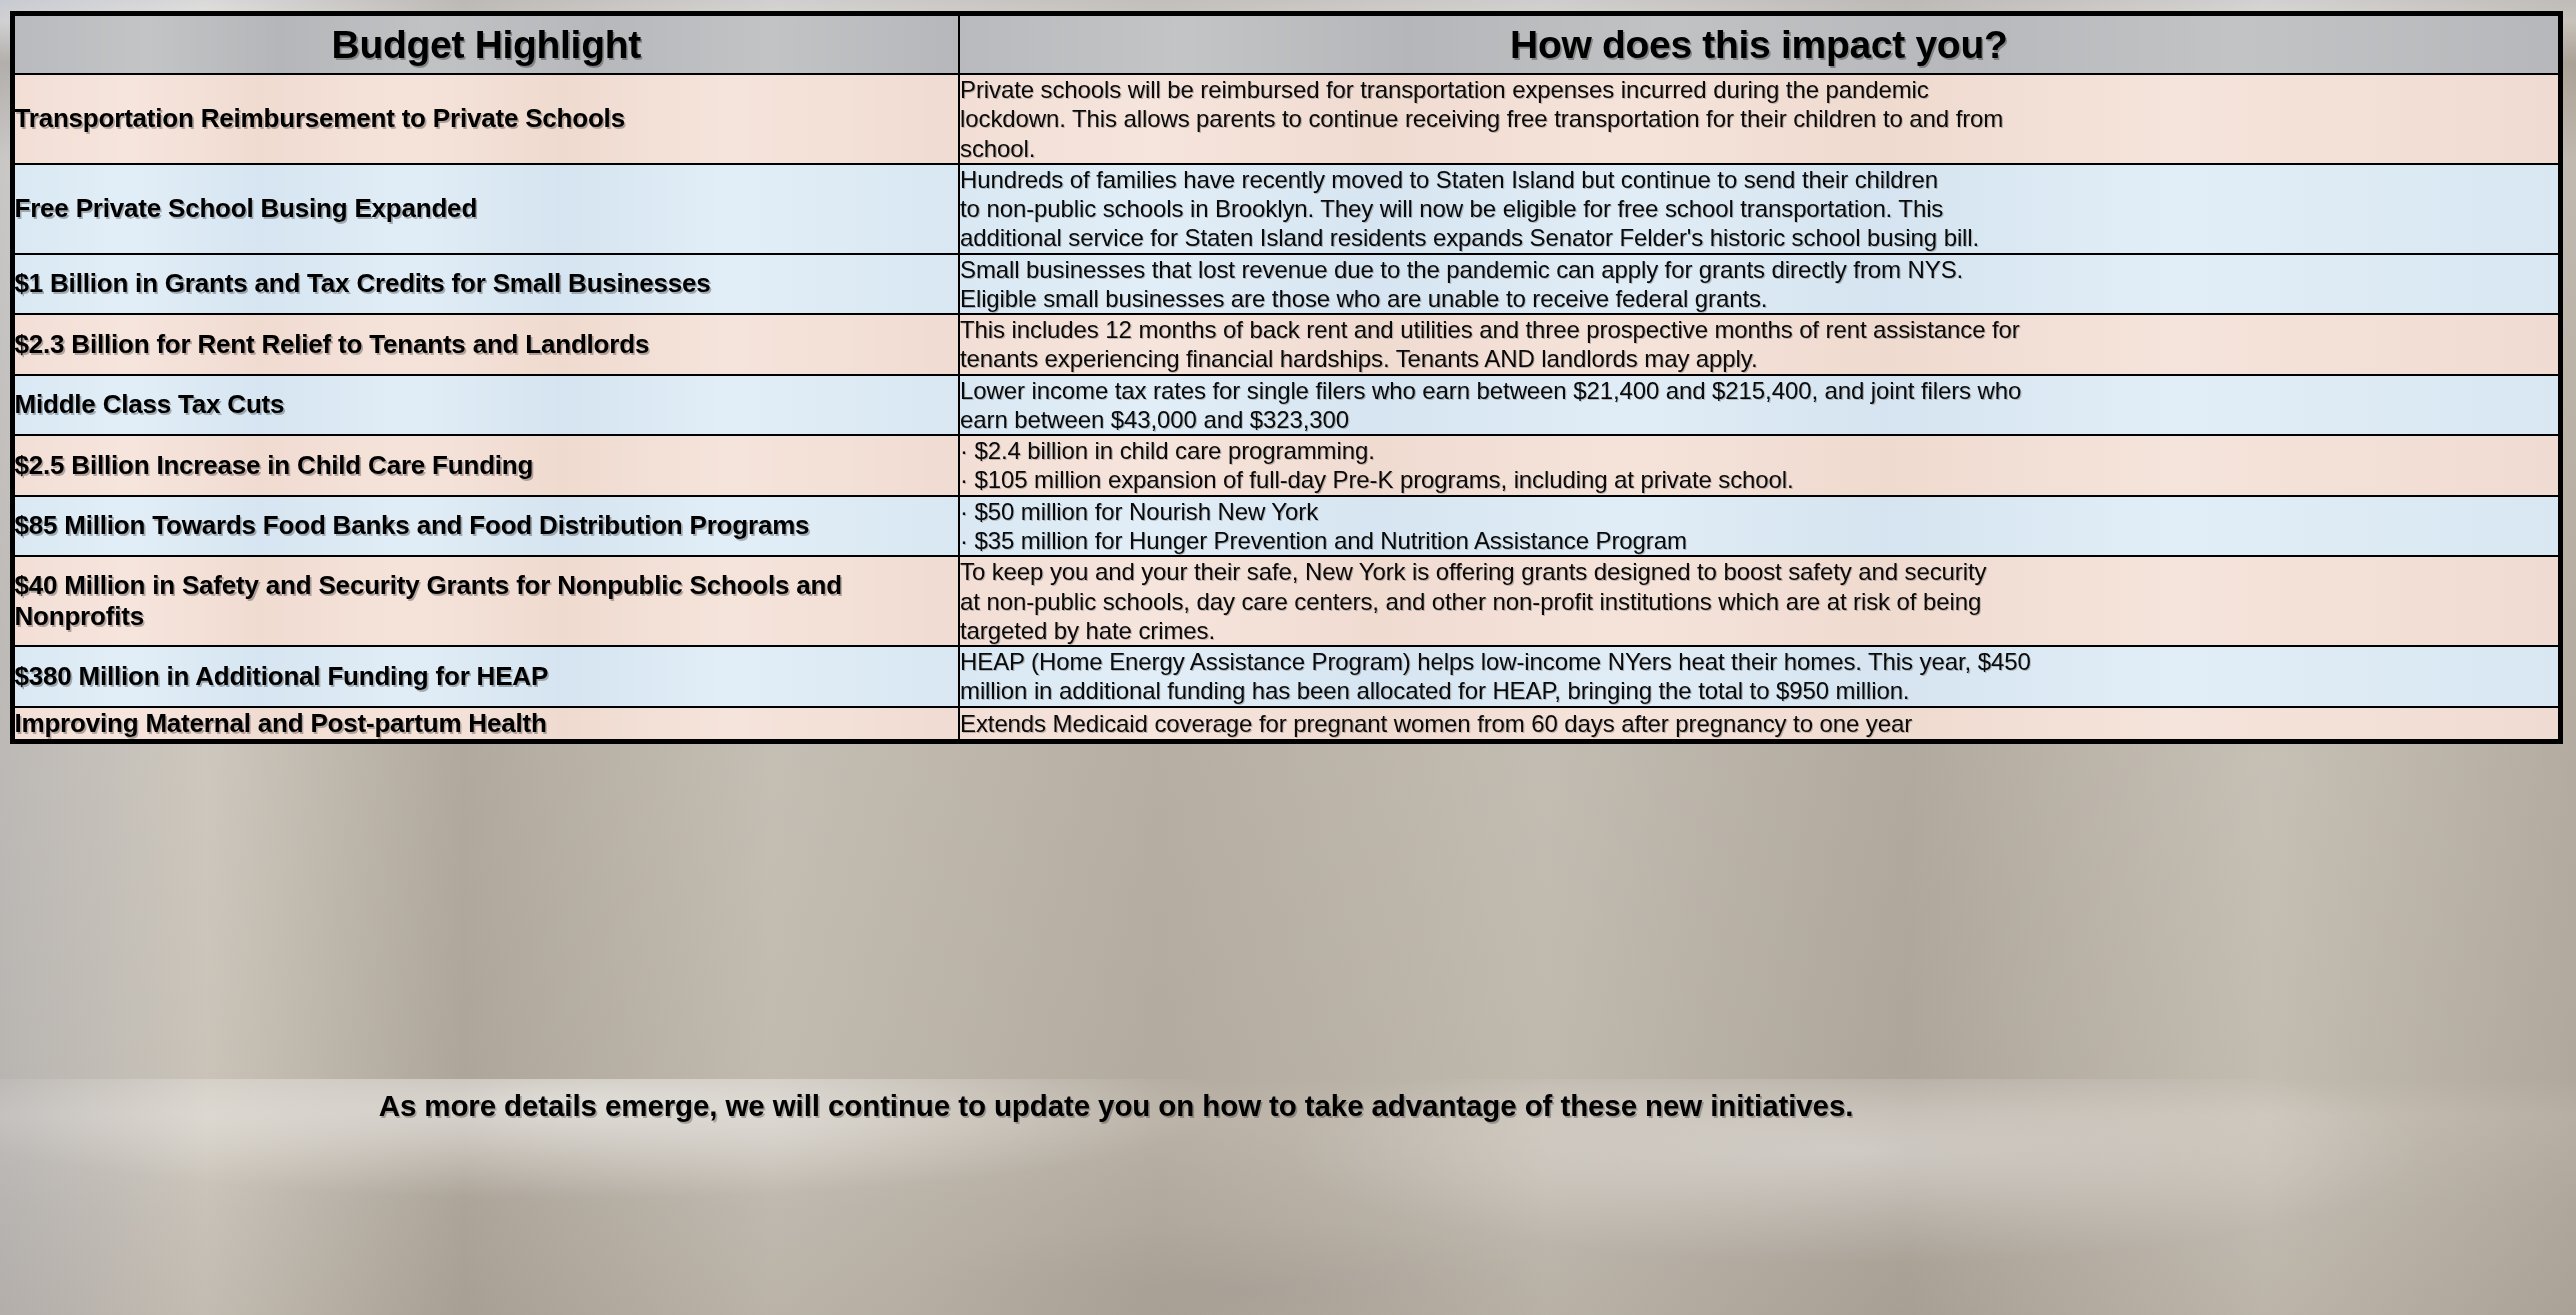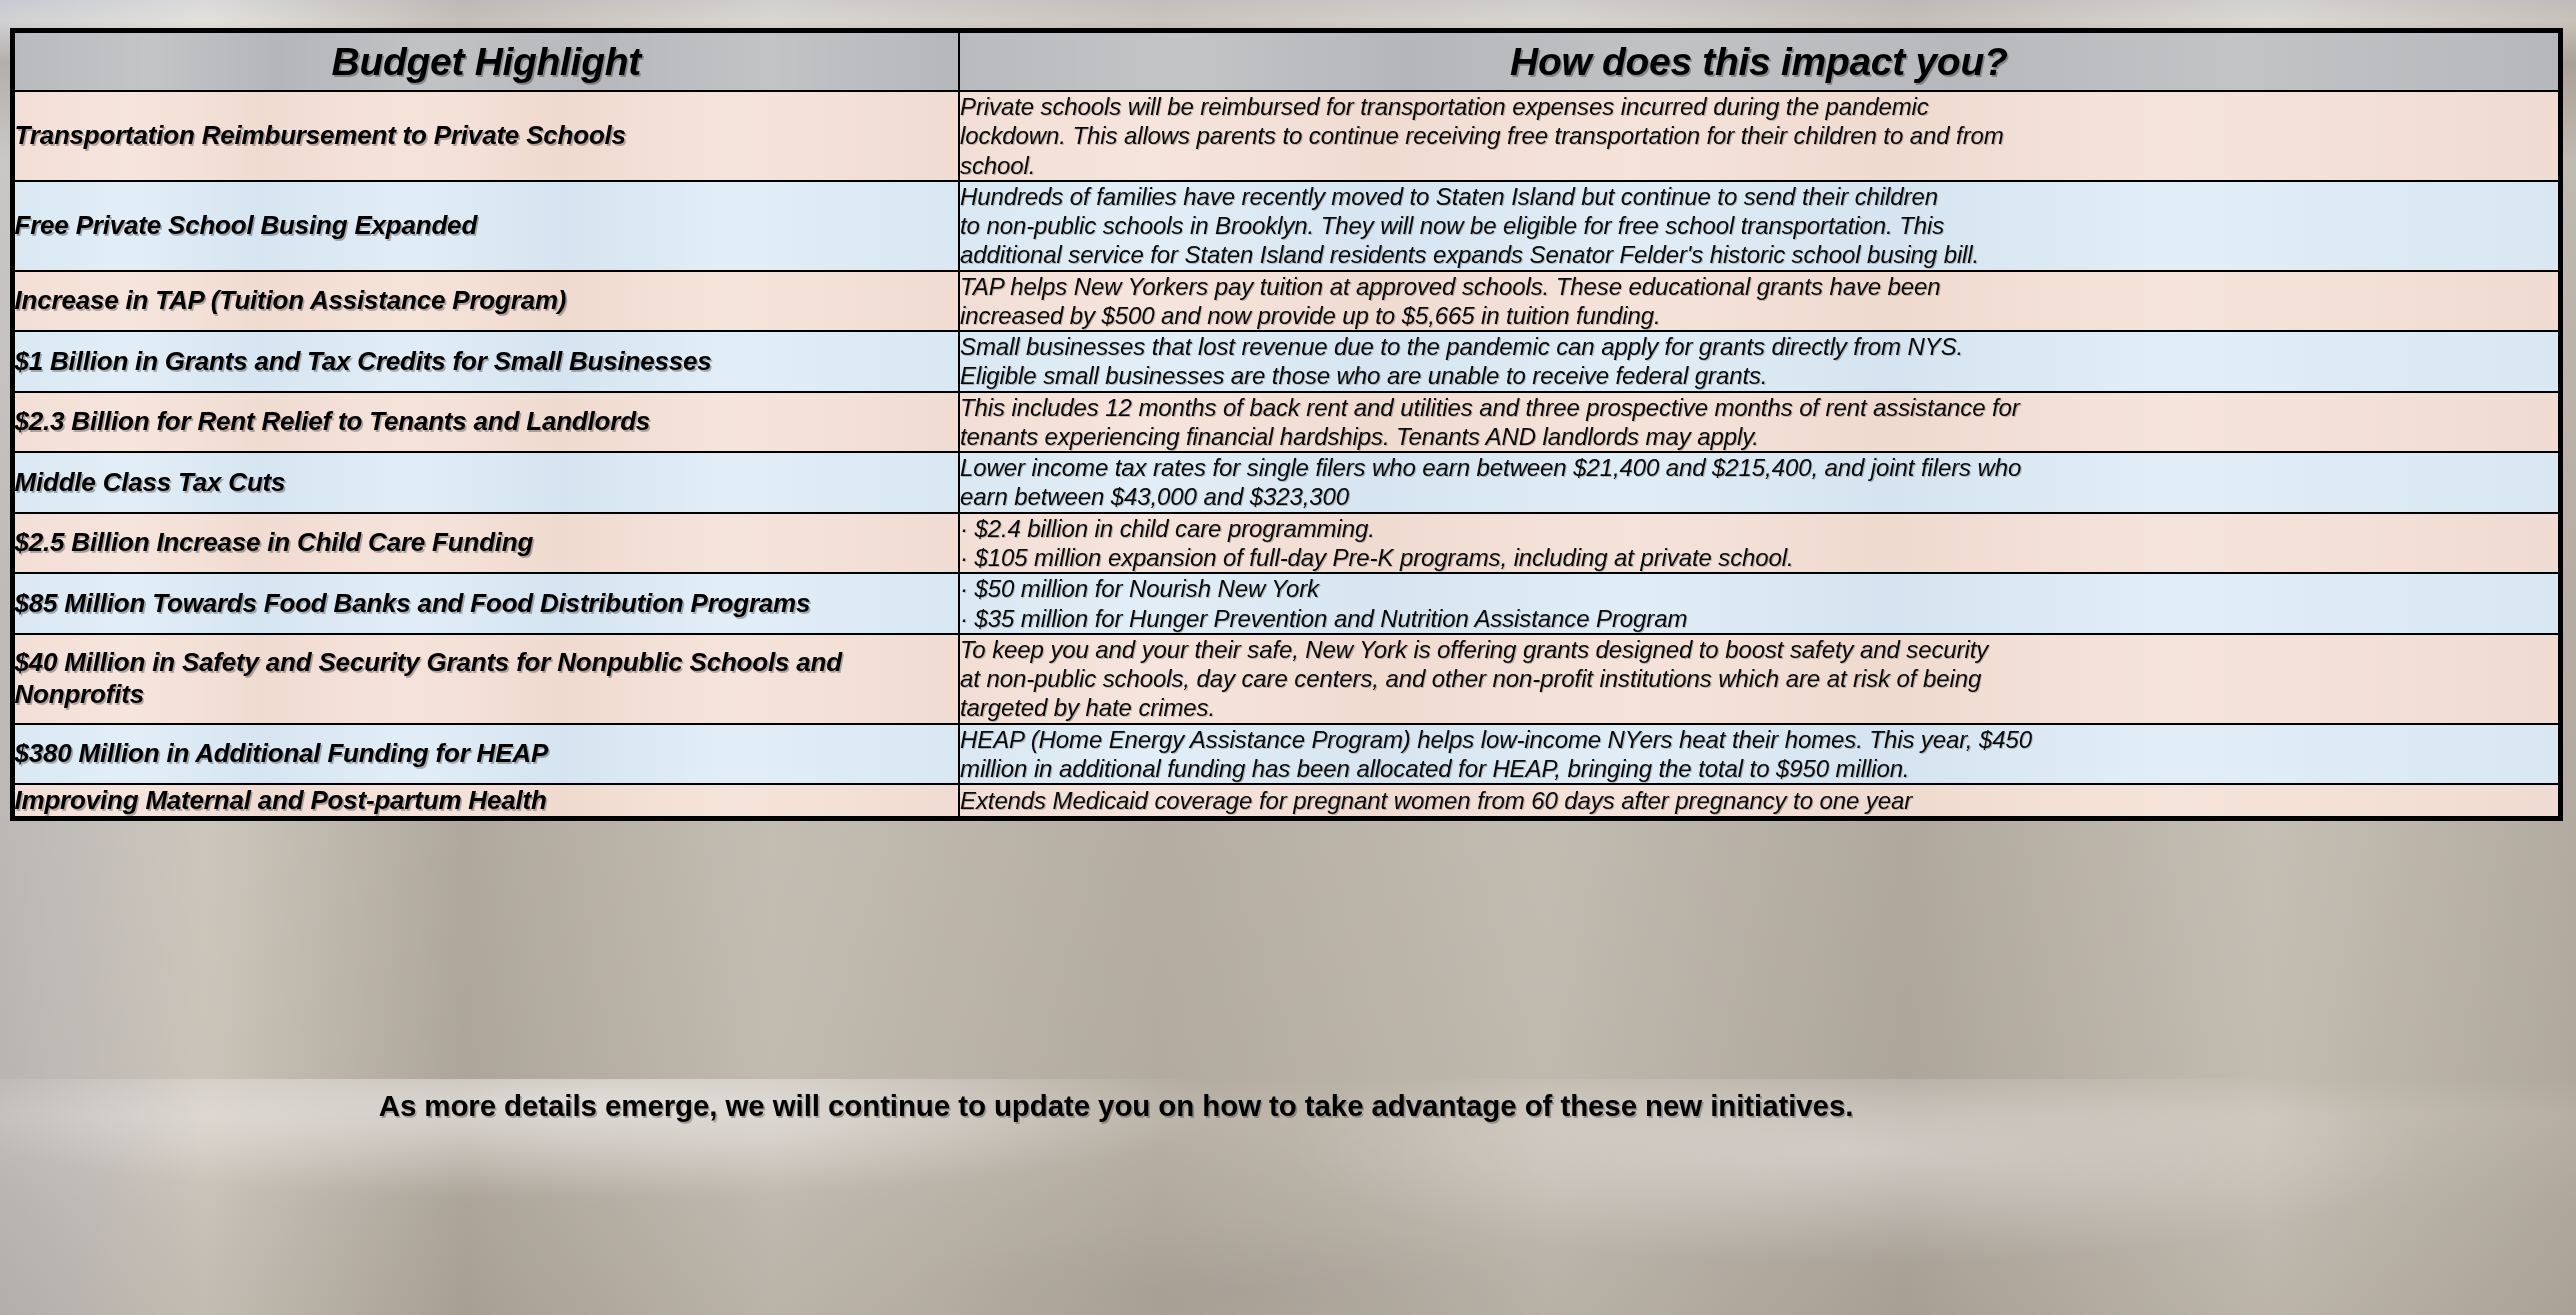--- a/index.html
+++ b/index.html
@@ -52,27 +52,26 @@
       radial-gradient(ellipse 947px 137px at 22% 10%, rgba(255,255,255,0.55), rgba(255,255,255,0) 70%),
       radial-gradient(ellipse 789px 158px at 72% 30%, rgba(255,255,255,0.38), rgba(255,255,255,0) 72%),
       radial-gradient(ellipse 474px 105px at 48% 90%, rgba(150,143,136,0.28), rgba(150,143,136,0) 70%);
     pointer-events: none;
   }
 
   
   #budget-table {
     position: absolute;
     left: 9.5px;
-    top: 28px;
+    top: 11px;
     width: 2553px;
     border-collapse: collapse;
     table-layout: fixed;
     border: 5.3px solid #000000;
     background: #4d7c0f;
-    font-style: italic;
   }
   #budget-table col.col-highlight { width: 947px; }
   #budget-table col.col-impact    { width: 1601px; }
 
   #budget-table th,
   #budget-table td {
     border: 2.6px solid #000000;
     vertical-align: middle;
     padding: 0;
   }
@@ -177,27 +176,20 @@
         </td>
       </tr>
       <tr class="body-row tone-blue">
         <td class="cell-highlight tone-blue">Free Private School Busing Expanded</td>
         <td class="cell-impact tone-blue">
           <span class="impact-line">Hundreds of families have recently moved to Staten Island but continue to send their children</span>
           <span class="impact-line">to non-public schools in Brooklyn. They will now be eligible for free school transportation.  This</span>
           <span class="impact-line">additional service for Staten Island residents expands Senator Felder's historic school busing bill.</span>
         </td>
       </tr>
-      <tr class="body-row tone-pink">
-        <td class="cell-highlight tone-pink">Increase in TAP (Tuition Assistance Program)</td>
-        <td class="cell-impact tone-pink">
-          <span class="impact-line">TAP helps New Yorkers pay tuition at approved schools. These educational grants have been</span>
-          <span class="impact-line">increased by $500 and now provide up to $5,665 in tuition funding.</span>
-        </td>
-      </tr>
       <tr class="body-row tone-blue">
         <td class="cell-highlight tone-blue">$1 Billion in Grants and Tax Credits for Small Businesses</td>
         <td class="cell-impact tone-blue">
           <span class="impact-line">Small businesses that lost revenue due to the pandemic can apply for grants directly from NYS.</span>
           <span class="impact-line">Eligible small businesses are those who are unable to receive federal grants.</span>
         </td>
       </tr>
       <tr class="body-row tone-pink">
         <td class="cell-highlight tone-pink">$2.3 Billion for Rent Relief to Tenants and Landlords</td>
         <td class="cell-impact tone-pink">

